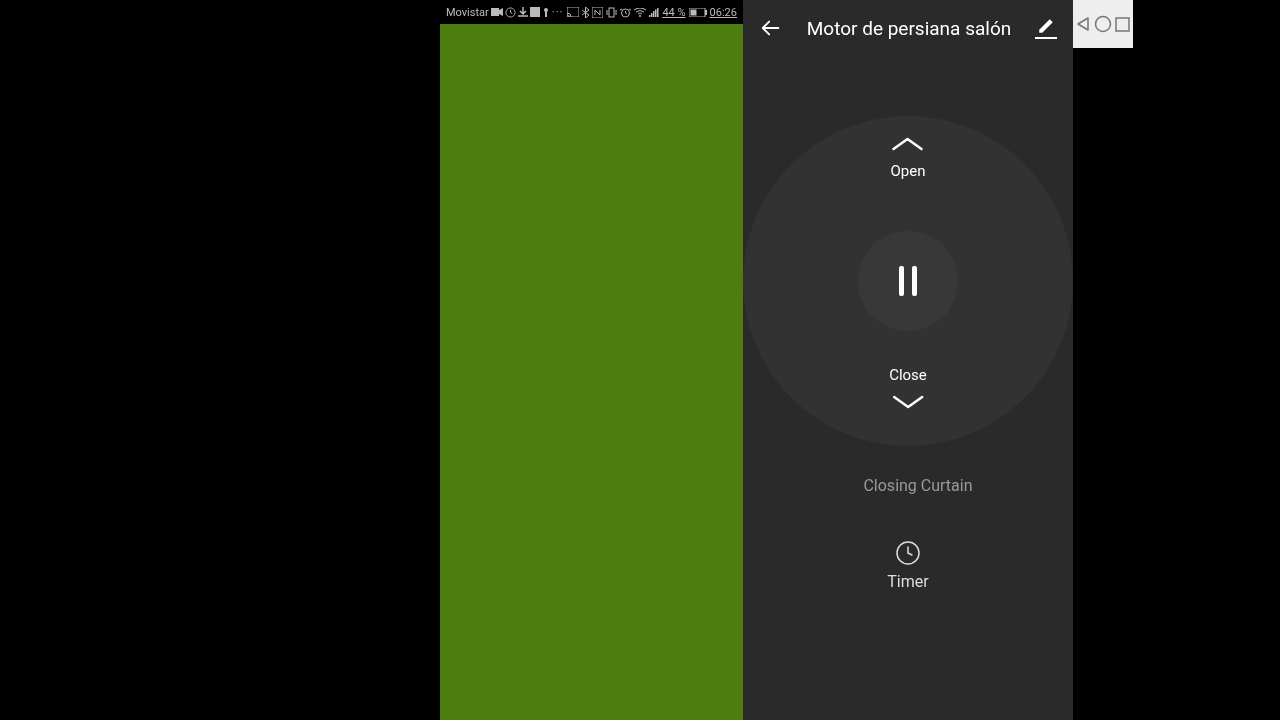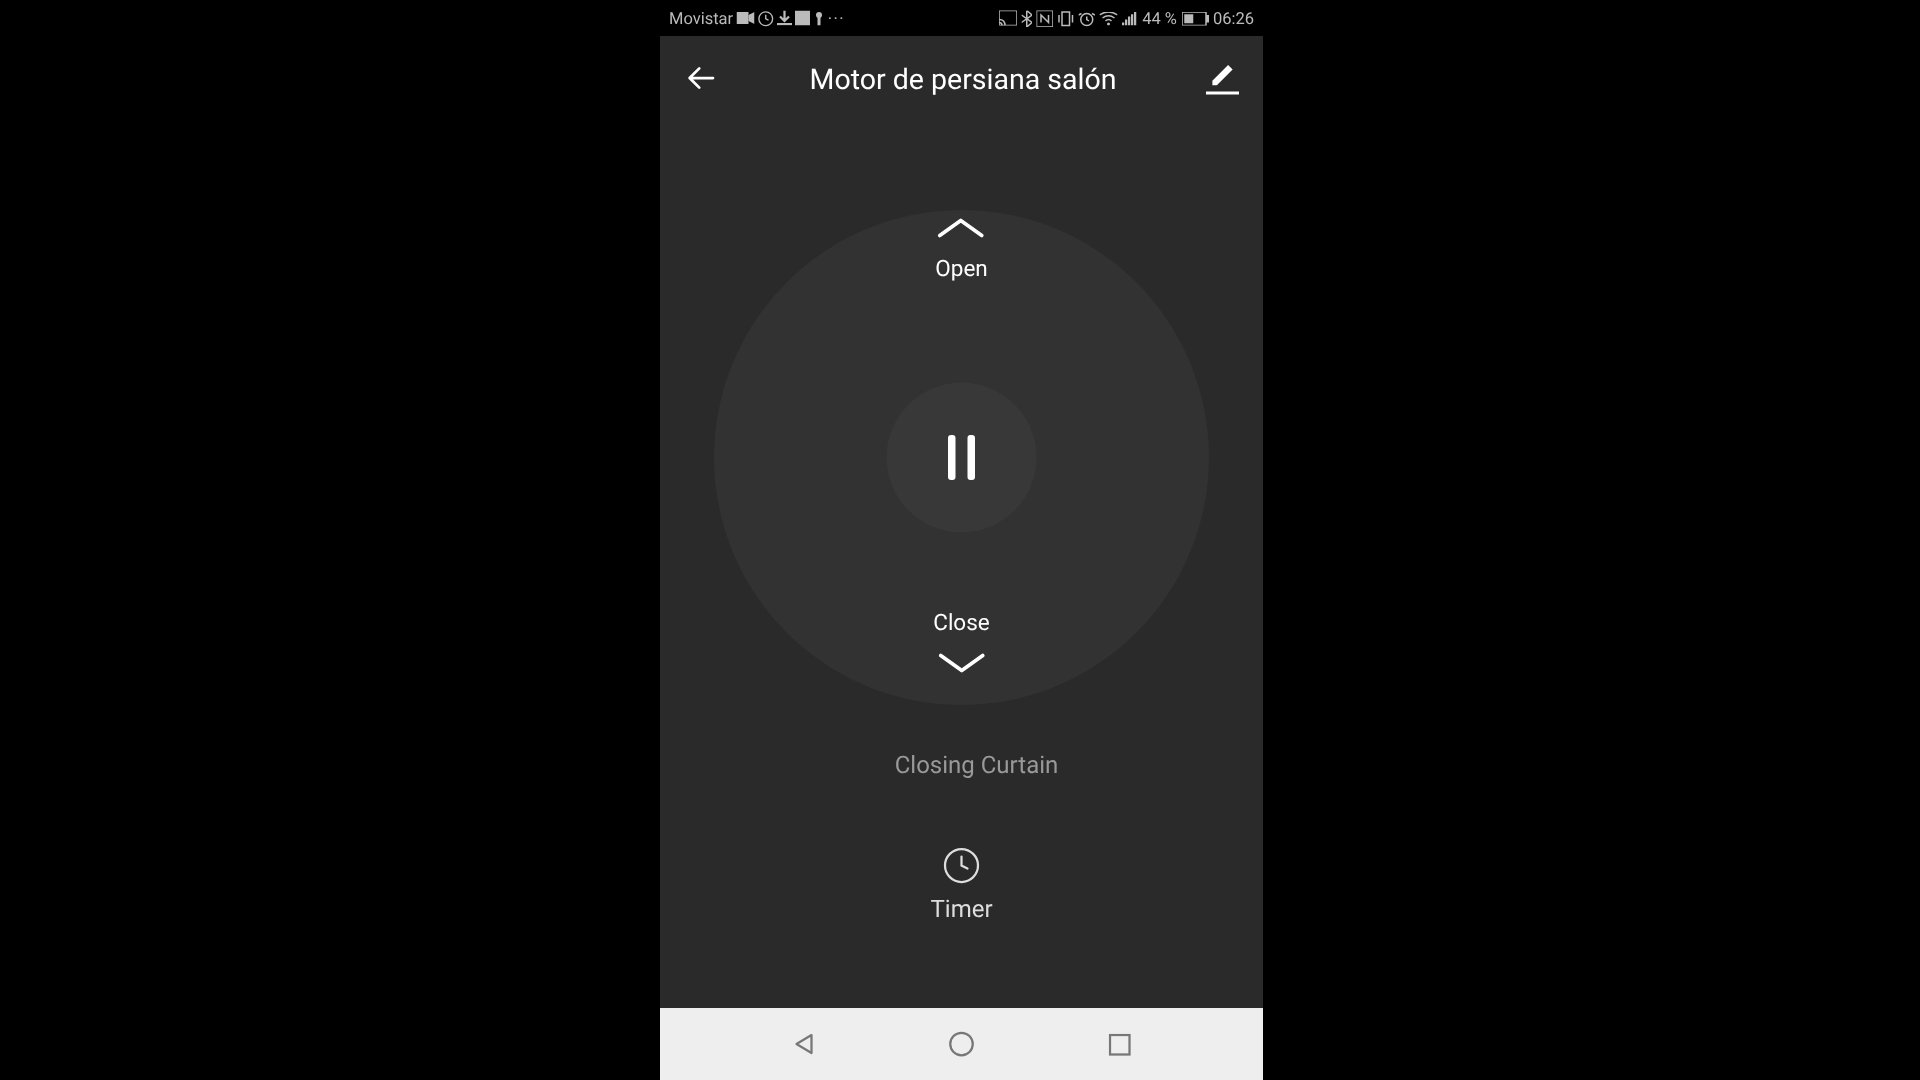--- a/index.html
+++ b/index.html
@@ -3,36 +3,36 @@
 <meta charset="utf-8">
 <style>
   * { box-sizing: border-box; margin: 0; padding: 0; }
   html, body { width: 1280px; height: 720px; background: #000; font-family: -apple-system, 'Segoe UI', Roboto, sans-serif; overflow: hidden; }
   .phone {
     position: absolute;
     left: 440px;
     top: 0;
     width: 402px;
     height: 720px;
-    background: #f97316;
-    display: flex;
-    flex-direction: column;
+    background: #4d7c0f;
+    display: flex;
+    flex-direction: row;
   }
   .status-bar {
     height: 24px;
     background: #000;
     color: #bbb;
     font-size: 11px;
     display: flex;
     align-items: center;
     padding: 0 6px;
     gap: 4px;
   }
   .status-left { display: flex; align-items: center; gap: 2px; }
-  .status-right { margin-left: auto; display: flex; align-items: center; gap: 3px; white-space: nowrap; }
+  .status-right { margin-left: auto; display: flex; align-items: center; gap: 3px; white-space: nowrap; text-decoration: underline; }
   .status-bar svg { flex-shrink: 0; }
   .app {
     flex: 1;
     background: #2a2a2a;
     display: flex;
     flex-direction: column;
     position: relative;
   }
   .app-header {
     height: 56px;
@@ -77,22 +77,22 @@
     left: 50%;
     transform: translateX(-50%);
     display: flex;
     flex-direction: column;
     align-items: center;
     gap: 10px;
     cursor: pointer;
     color: #fff;
     font-size: 15px;
   }
-  .open-btn { top: 4px; }
-  .close-btn { bottom: 20px; }
+  .open-btn { top: 20px; }
+  .close-btn { bottom: 36px; }
   .close-btn { flex-direction: column-reverse; }
   .pause-btn {
     width: 100px;
     height: 100px;
     border-radius: 50%;
     background: #383838;
     display: flex;
     align-items: center;
     justify-content: center;
     cursor: pointer;

